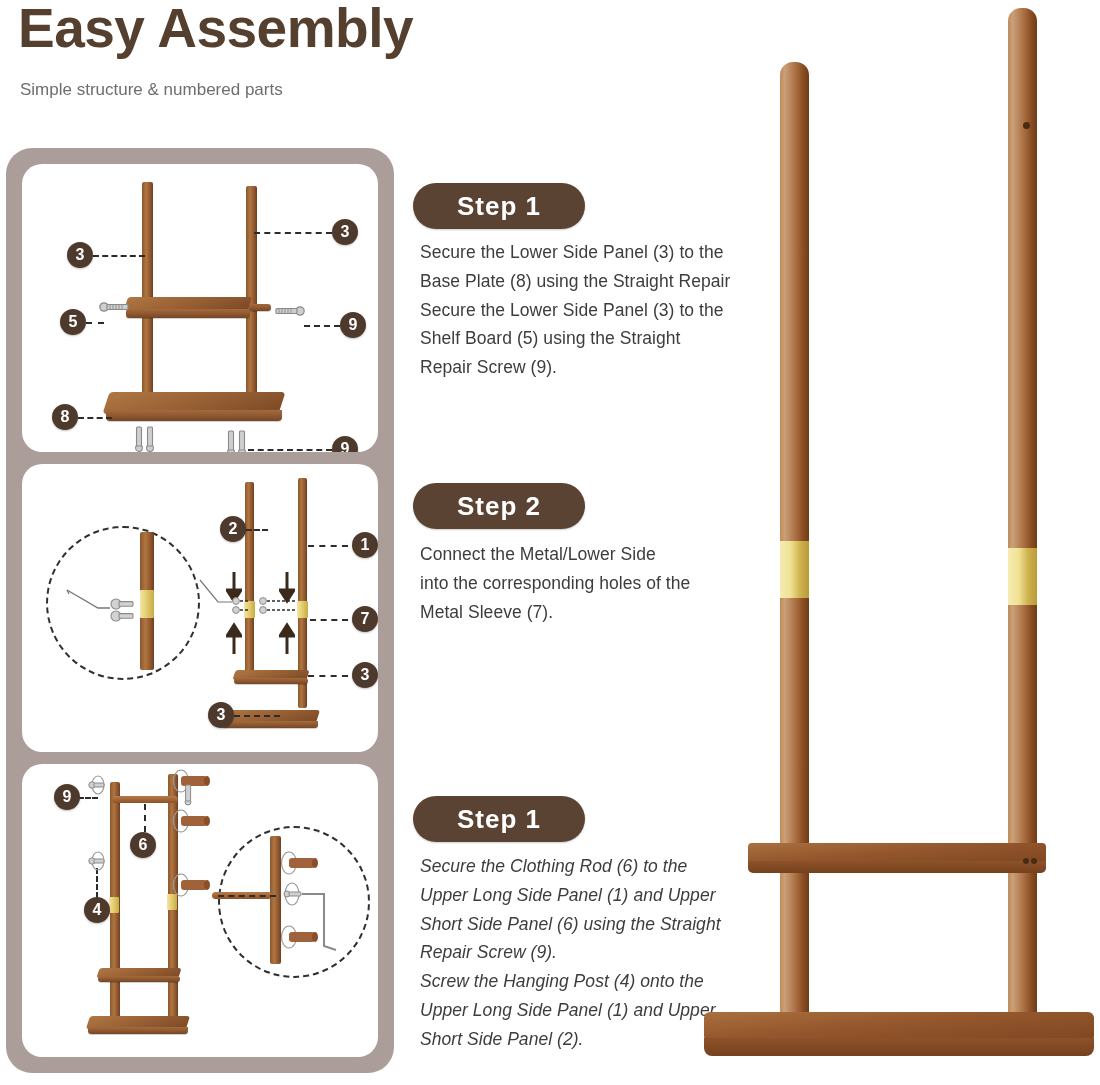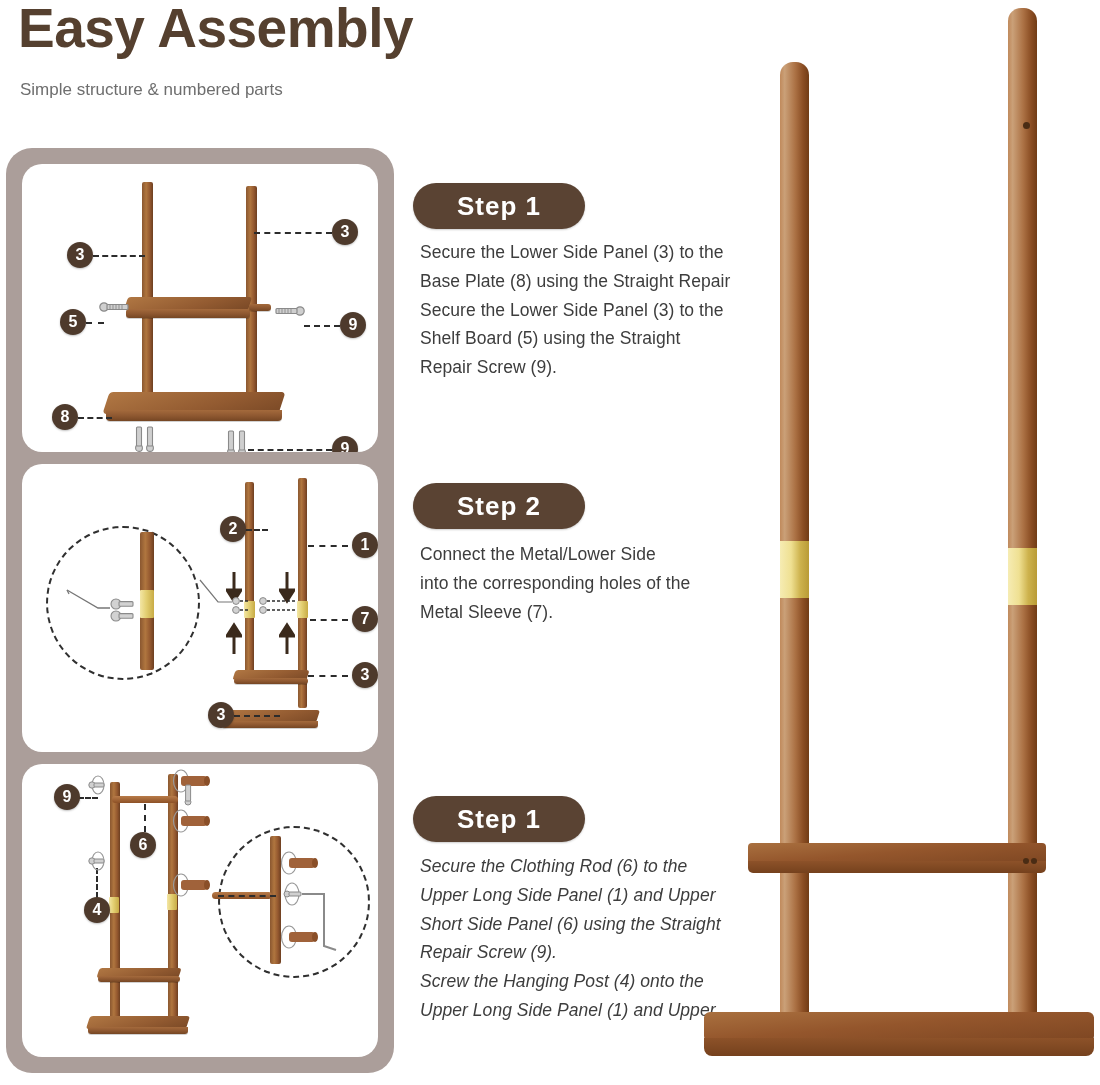--- a/index.html
+++ b/index.html
@@ -530,20 +530,21 @@
 </div>
 
 <div class="step-badge" style="left:413px;top:796px;">Step  1</div>
 <div class="step-body" style="left:420px;top:852px;font-style:italic;">
   <p>Secure the Clothing Rod (6) to the</p>
   <p>Upper Long Side Panel (1) and Upper</p>
   <p>Short Side Panel (6) using the Straight</p>
   <p>Repair Screw (9).</p>
   <p>Screw the Hanging Post (4) onto the</p>
   <p>Upper Long Side Panel (1) and Upper</p>
+  <p>Short Side Panel (2).</p>
 </div>
 
 <div id="product-photo">
 
   <div class="pp pp-post" style="left:318px;top:8px;width:29px;height:1032px;"></div>
 
   <div class="pp pp-post" style="left:90px;top:62px;width:29px;height:978px;"></div>
 
   <div class="pp pp-peg" style="left:345px;top:40px;width:64px;height:20px;"></div>
   <div class="pp pp-peg" style="left:345px;top:206px;width:64px;height:20px;"></div>

